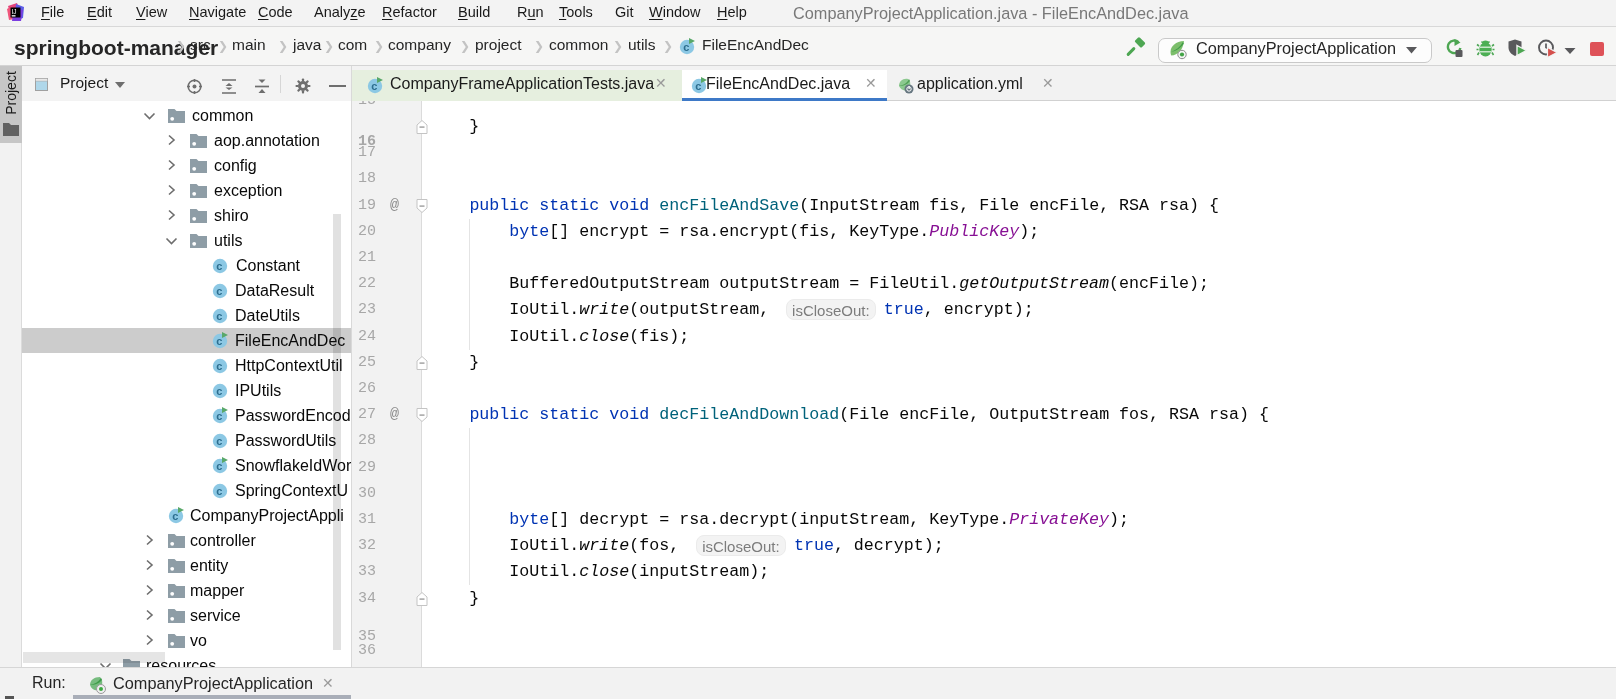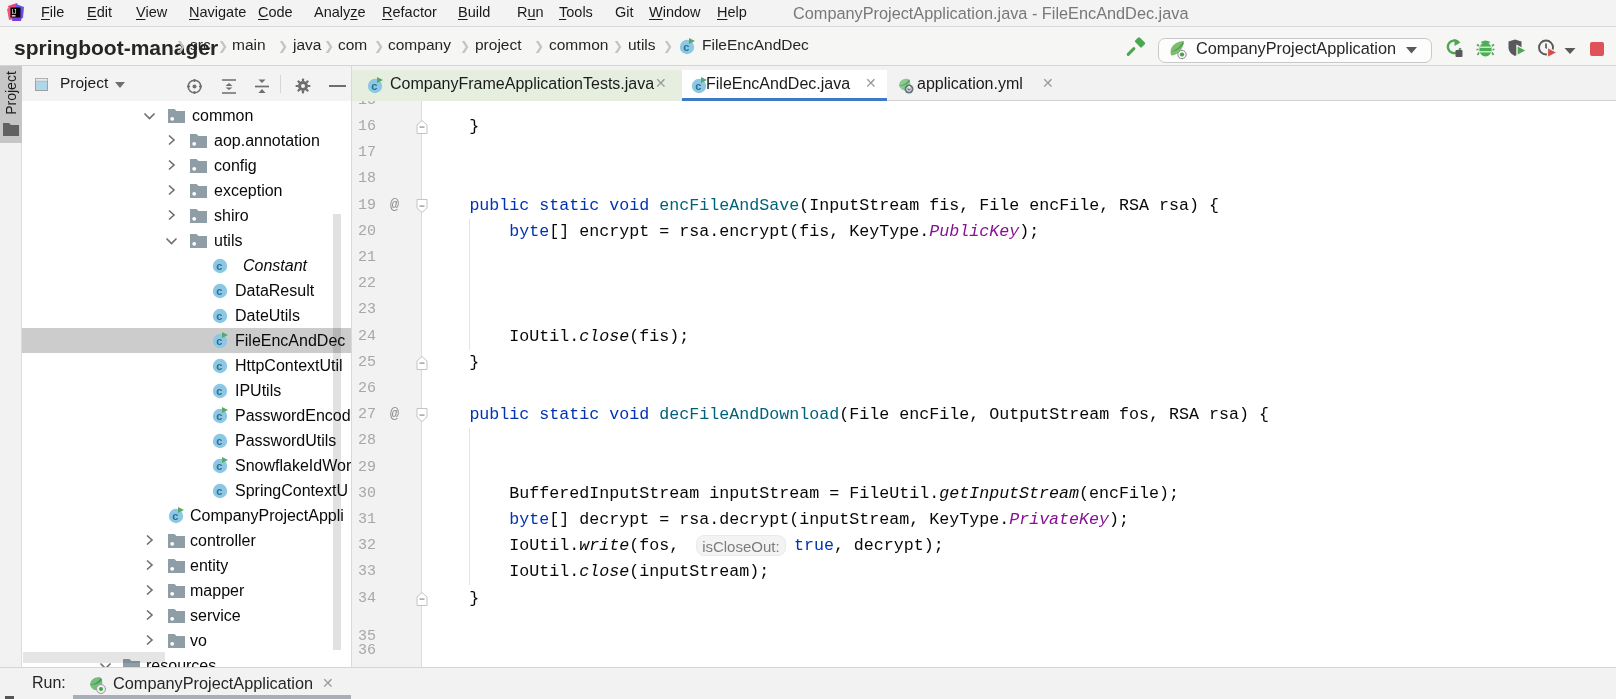--- a/index.html
+++ b/index.html
@@ -270,21 +270,21 @@
             <path d="M0 1 L6.5 1 L8.5 3 L17 3 L17 15 L0 15 Z" fill="#8E9DA6"></path>
             <circle cx="4.2" cy="10.8" r="1.9" fill="#fff"></circle>
           </svg>
           <span style="position:absolute;left:192px;">utils</span>
         </div>
         <div class="tree-row" style="left:0;top:186.5px;width:308px;">
           <svg style="position:absolute;left:190px;top:4px" width="17" height="17" viewBox="0 0 17 17">
             <circle cx="8" cy="9" r="7.2" fill="#8CC8E4"></circle>
             <text x="4.2" y="12.8" font-size="11" font-weight="bold" fill="#2D6E8F" font-family="Liberation Sans">c</text>
           </svg>
-          <span style="position:absolute;left:221px;font-style:italic;">Constant</span>
+          <span style="position:absolute;left:214px;">Constant</span>
         </div>
         <div class="tree-row" style="left:0;top:211.5px;width:308px;">
           <svg style="position:absolute;left:190px;top:4px" width="17" height="17" viewBox="0 0 17 17">
             <circle cx="8" cy="9" r="7.2" fill="#8CC8E4"></circle>
             <text x="4.2" y="12.8" font-size="11" font-weight="bold" fill="#2D6E8F" font-family="Liberation Sans">c</text>
           </svg>
           <span style="position:absolute;left:213px;">DataResult</span>
         </div>
         <div class="tree-row" style="left:0;top:236.5px;width:308px;">
           <svg style="position:absolute;left:190px;top:4px" width="17" height="17" viewBox="0 0 17 17">
@@ -446,21 +446,21 @@
           <circle cx="12" cy="12" r="4.5" fill="#667680"></circle>
           <circle cx="12" cy="12" r="2.2" stroke="#fff" stroke-width="1" fill="none"></circle>
           <rect x="11.5" y="9" width="1.2" height="3" fill="#fff"></rect>
         </svg>
         <span style="position:absolute;left:30px;top:5px;">application.yml</span>
         <span class="tabx" style="position:absolute;left:155px;top:5px;">✕</span>
       </div>
     </div>
     <div id="gutter">
         <div class="lnum" style="top:-13.2px;height:26px;line-height:26px;">15</div>
-        <div class="lnum" style="top:13.0px;height:26px;line-height:26px;">16</div>
+        <div class="lnum" style="top:28px;height:26px;line-height:26px;font-weight:bold;">16</div>
         <div class="lnum" style="top:39.2px;height:26px;line-height:26px;">17</div>
         <div class="lnum" style="top:65.4px;height:26px;line-height:26px;">18</div>
         <div class="lnum" style="top:91.6px;height:26px;line-height:26px;">19</div>
         <div class="lnum" style="top:117.8px;height:26px;line-height:26px;">20</div>
         <div class="lnum" style="top:144.0px;height:26px;line-height:26px;">21</div>
         <div class="lnum" style="top:170.2px;height:26px;line-height:26px;">22</div>
         <div class="lnum" style="top:196.4px;height:26px;line-height:26px;">23</div>
         <div class="lnum" style="top:222.6px;height:26px;line-height:26px;">24</div>
         <div class="lnum" style="top:248.8px;height:26px;line-height:26px;">25</div>
         <div class="lnum" style="top:275.0px;height:26px;line-height:26px;">26</div>
@@ -476,24 +476,25 @@
         <div class="lnum" style="top:537.0px;height:26px;line-height:26px;">36</div>
         <div class="lann" style="top:91.6px;height:26px;line-height:26px;">@</div>
         <div class="lann" style="top:301.2px;height:26px;line-height:26px;">@</div>
       </div>
     <div id="code">
         <div class="guide" style="left:46.4px;top:117.7px;height:131.0px"></div>
         <div class="guide" style="left:46.4px;top:327.3px;height:157.2px"></div>
         <div class="cl" style="top:12.9px">    }</div>
         <div class="cl" style="top:91.5px">    <span class="kw">public</span> <span class="kw">static</span> <span class="kw">void</span> <span class="md">encFileAndSave</span>(InputStream fis, File encFile, RSA rsa) {</div>
         <div class="cl" style="top:117.7px">        <span class="kw">byte</span>[] encrypt = rsa.encrypt(fis, KeyType.<span class="sf">PublicKey</span>);</div>
+        <div class="cl" style="top:170.1px">        BufferedOutputStream outputStream = FileUtil.<span class="it">getOutputStream</span>(encFile);</div>
+        <div class="cl" style="top:196.3px">        IoUtil.<span class="it">write</span>(outputStream,<span class="hint">isCloseOut:</span><span class="kw">true</span>, encrypt);</div>
         <div class="cl" style="top:222.5px">        IoUtil.<span class="it">close</span>(fis);</div>
         <div class="cl" style="top:248.7px">    }</div>
         <div class="cl" style="top:301.1px">    <span class="kw">public</span> <span class="kw">static</span> <span class="kw">void</span> <span class="md">decFileAndDownload</span>(File encFile, OutputStream fos, RSA rsa) {</div>
-        <div class="cl" style="top:379.7px">        BufferedInputStream inputStream = FileUtil.<span class="it">getInputStream</span>(encFile);</div>
         <div class="cl" style="top:405.9px">        <span class="kw">byte</span>[] decrypt = rsa.decrypt(inputStream, KeyType.<span class="sf">PrivateKey</span>);</div>
         <div class="cl" style="top:458.3px">        IoUtil.<span class="it">close</span>(inputStream);</div>
         <div class="cl" style="top:432.1px">        IoUtil.<span class="it">write</span>(fos,<span class="hint">isCloseOut:</span><span class="kw">true</span>, decrypt);</div>
         <div class="cl" style="top:484.5px">    }</div>
       </div>
   </div>
 
   <div id="bottombar" class="abs">
     <span style="position:absolute;left:32px;top:6px;font-size:16px;color:#262626;">Run:</span>
     <svg class="ico" style="left:88px;top:8px" width="18" height="18" viewBox="0 0 18 18">

